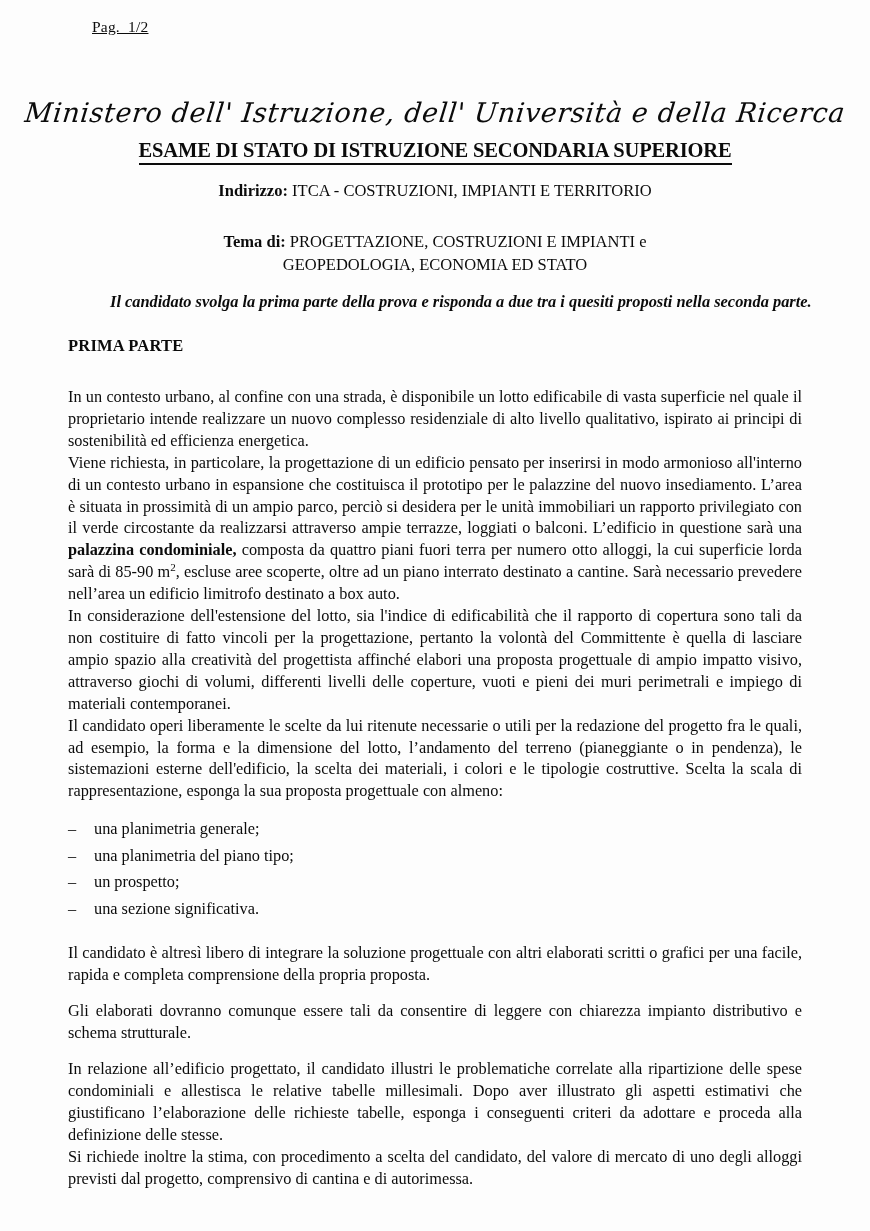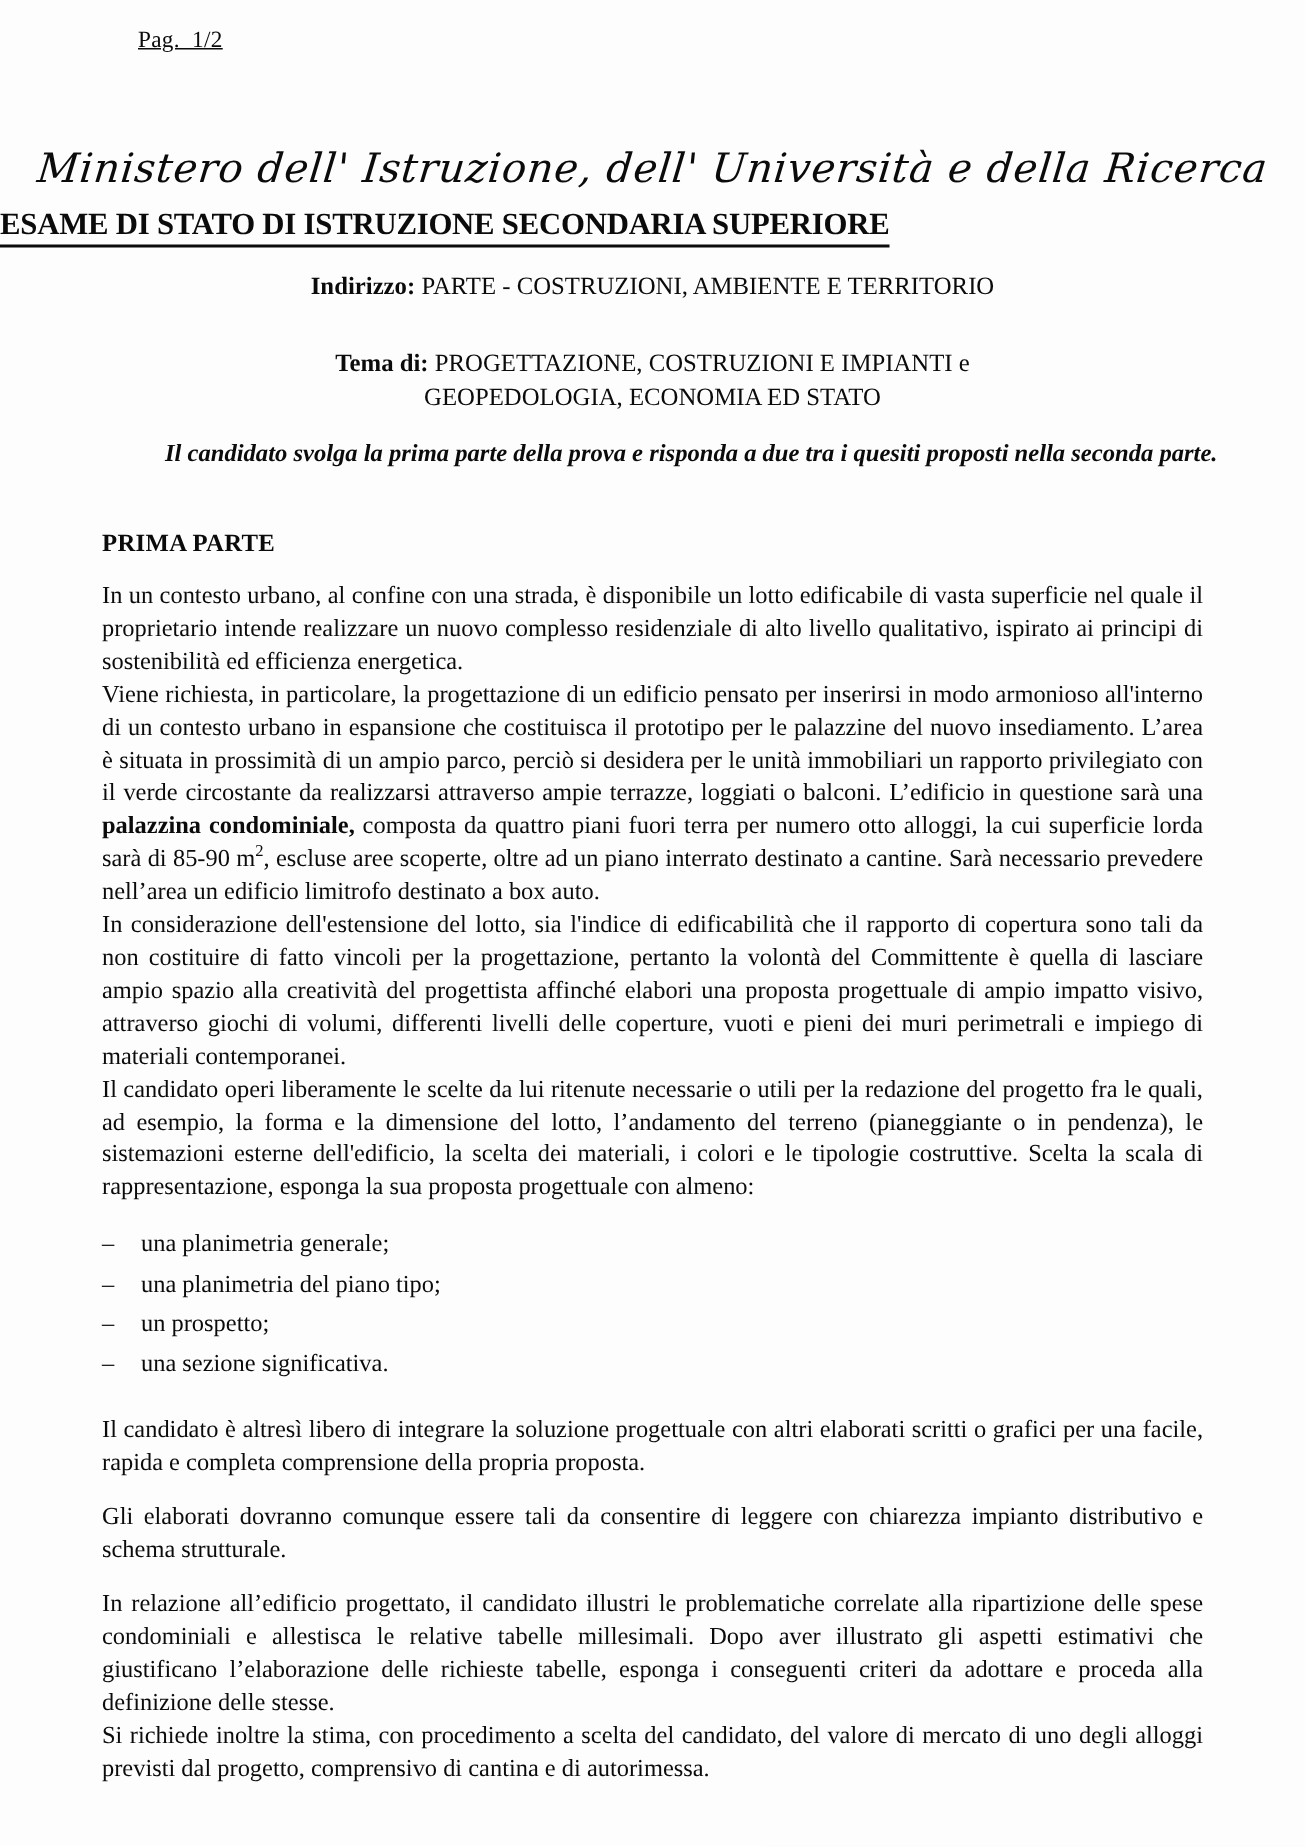--- a/index.html
+++ b/index.html
@@ -45,20 +45,21 @@
     line-height: 1.12;
     white-space: nowrap;
     transform: skewX(-6deg);
   }
 
   .esame {
     position: absolute;
     left: 0;
     top: 139px;
     width: 870px;
+    text-align: center;
   }
   .esame span {
     font-weight: bold;
     font-size: 20.5px;
     letter-spacing: -0.15px;
     border-bottom: 2px solid #0b0b0b;
     padding-bottom: 1px;
     display: inline-block;
   }
 
@@ -93,21 +94,21 @@
     font-weight: bold;
     font-size: 16.4px;
     line-height: 1.33;
     text-align: justify;
     margin-left: 42px;
   }
 
   .sect {
     position: absolute;
     left: 68px;
-    top: 352px;
+    top: 336px;
     font-weight: bold;
     font-size: 16.5px;
     letter-spacing: 0.2px;
     font-family: Liberation Serif, serif;
   }
 
   .body-block {
     position: absolute;
     left: 68px;
     top: 386px;
@@ -151,21 +152,21 @@
 
   <div class="pagenum">Pag.  1/2</div>
 
   <div class="ministry">Ministero dell' Istruzione, dell' Università e della Ricerca</div>
 
   <div class="esame">
     <span>ESAME DI STATO DI ISTRUZIONE SECONDARIA SUPERIORE</span>
   </div>
 
   <div class="indirizzo">
-    <span class="lbl">Indirizzo:</span><span> PARTE - COSTRUZIONI, AMBIENTE E TERRITORIO</span>
+    <span class="lbl">Indirizzo:</span><span> ITCA - COSTRUZIONI, IMPIANTI E TERRITORIO</span>
   </div>
 
   <div class="tema">
     <div>
       <span class="lbl">Tema di:</span><span> PROGETTAZIONE, COSTRUZIONI E IMPIANTI e</span>
     </div>
     <div>GEOPEDOLOGIA, ECONOMIA ED STATO</div>
   </div>
 
   <div class="lead">Il candidato svolga la prima parte della prova e risponda a due tra i quesiti proposti nella seconda parte.</div>

